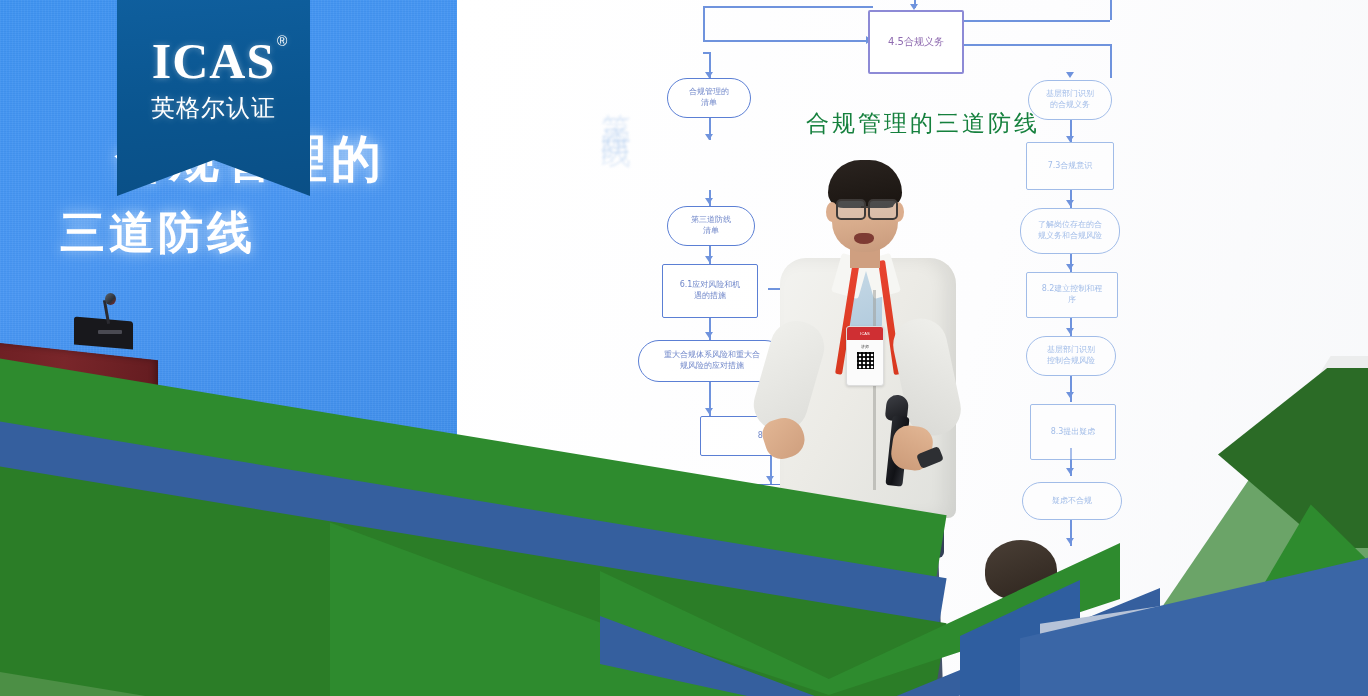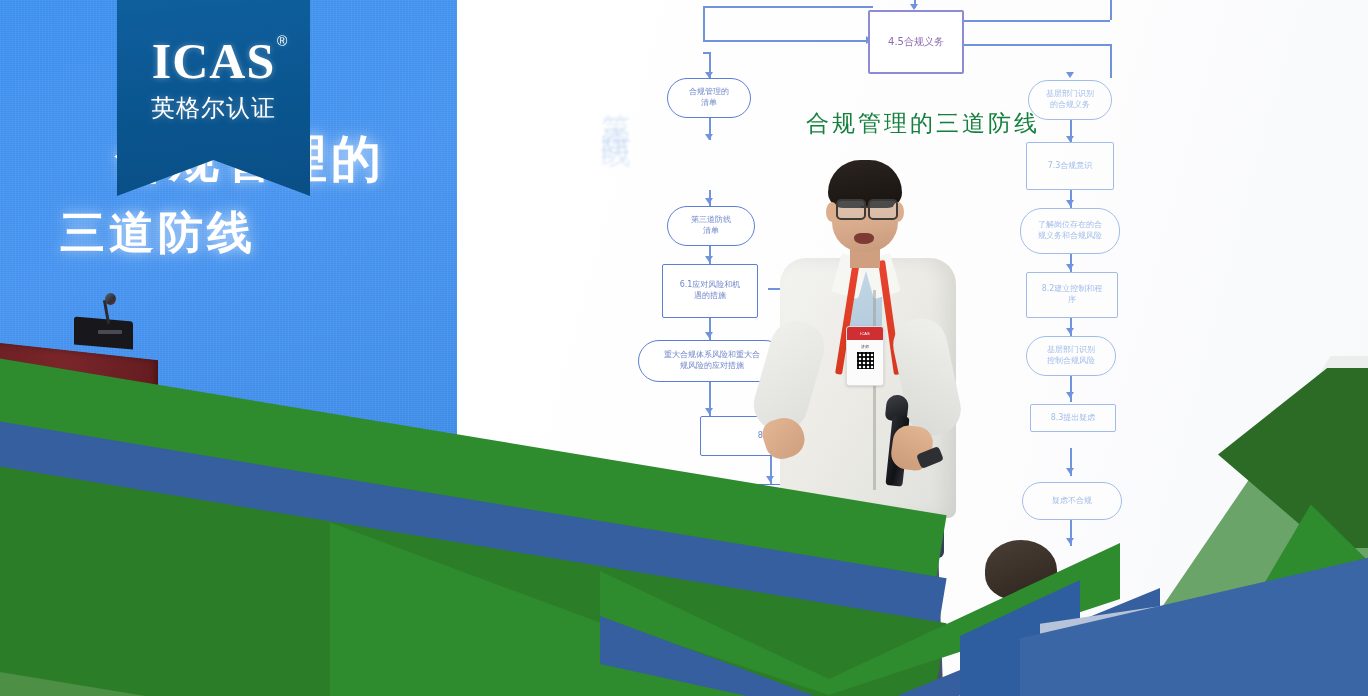--- a/index.html
+++ b/index.html
@@ -573,21 +573,21 @@
 
   <div class="fc-node rounded faint" style="left:1020px; top:208px; width:100px; height:46px; white-space:pre-line;">了解岗位存在的合
 规义务和合规风险</div>
 
   <div class="fc-node rect faint" style="left:1026px; top:272px; width:92px; height:46px; white-space:pre-line;">8.2建立控制和程
 序</div>
 
   <div class="fc-node rounded faint" style="left:1026px; top:336px; width:90px; height:40px; white-space:pre-line;">基层部门识别
 控制合规风险</div>
 
-  <div class="fc-node rect faint" style="left:1030px; top:404px; width:86px; height:28px;">8.3提出疑虑</div>
+  <div class="fc-node rect faint" style="left:1030px; top:404px; width:86px; height:56px;">8.3提出疑虑</div>
 
   <div class="fc-node rounded faint" style="left:1022px; top:482px; width:100px; height:38px;">疑虑不合规</div>
 
   <div class="head" id="head-1"></div>
   <div class="head" id="head-2"></div>
   <div class="head" id="head-3"></div>
 
   <div id="presenter" class="layer">
     <div class="p" id="p-leg-l"></div>
     <div class="p" id="p-leg-r"></div>

